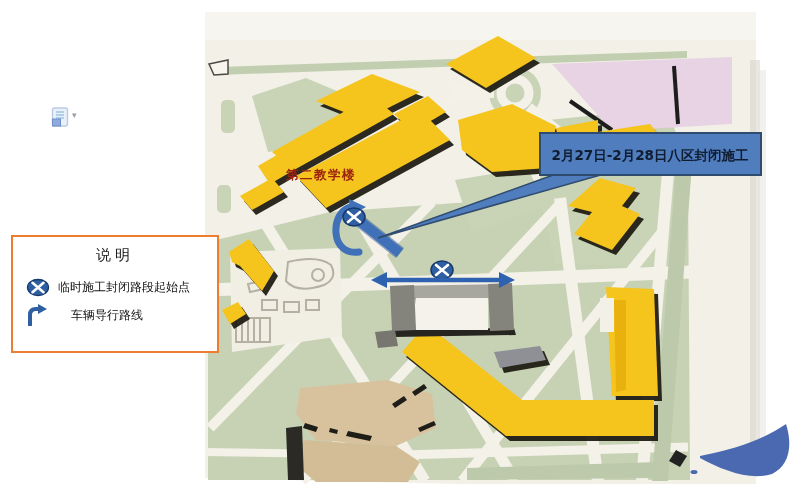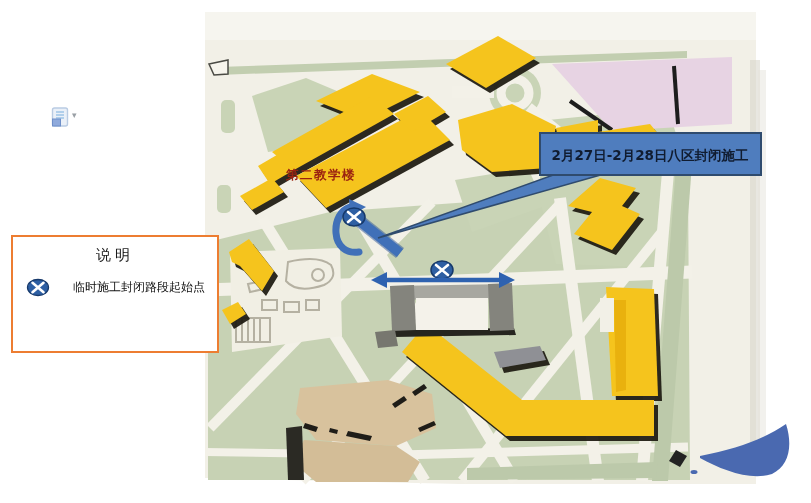--- a/index.html
+++ b/index.html
@@ -6,21 +6,21 @@
   body{width:811px;height:503px;position:relative;overflow:hidden;
        font-family:"DejaVu Sans",sans-serif;}
   .abs{position:absolute;}
   
   .paste-btn{left:50px;top:106px;width:34px;height:24px;display:flex;align-items:flex-start;gap:2px;cursor:pointer;}
   .paste-caret{font-size:9px;color:#9aa0a6;line-height:10px;margin-top:4px;}
   
   .legend{left:11px;top:235px;width:208px;height:118px;background:#ffffff;
           border:2.5px solid #ED7D31;box-sizing:border-box;z-index:5;}
   .legend-title{text-align:center;margin-top:9px;font-size:15px;letter-spacing:4px;color:#1a1a1a;}
-  .legend-row{display:flex;align-items:center;margin:13px 0 0 13px;gap:22px;}
+  .legend-row{display:flex;align-items:center;margin:13px 0 0 13px;gap:7px;}
   .legend-row.second{margin-top:7px;margin-left:13px;}
   .legend-label{font-size:12px;color:#111;white-space:nowrap;}
   .legend-label.indent{margin-left:16px;}
   
   svg text{font-family:"DejaVu Sans",sans-serif;}
   .map-wrap{left:0;top:0;width:811px;height:503px;z-index:1;}
   .blur-label{filter:blur(0.4px);}
 </style>
 </head>
 <body>
@@ -202,13 +202,20 @@
   <div class="legend-title">说明</div>
 
   <div class="legend-row">
     <svg width="25" height="19" viewBox="0 0 25 19">
       <ellipse cx="12" cy="9.5" rx="10.5" ry="8" fill="#2E5FA3" stroke="#16396B" stroke-width="1.3"></ellipse>
       <path d="M6.5,4.8 L17.5,14.2 M17.5,4.8 L6.5,14.2" stroke="#ffffff" stroke-width="2.6" stroke-linecap="round"></path>
     </svg>
     <span class="legend-label">临时施工封闭路段起始点</span>
   </div>
 
+  <div class="legend-row second">
+    <svg width="22" height="22" viewBox="0 0 22 22">
+      <path d="M4,21 V11 Q4,5 10,5 H13" fill="none" stroke="#2E5FA3" stroke-width="4" stroke-linecap="round"></path>
+      <polygon points="12,0 21,5 12,10" fill="#2E5FA3"></polygon>
+    </svg>
+    <span class="legend-label indent">车辆导行路线</span>
+  </div>
 </div>
 
 </body></html>

